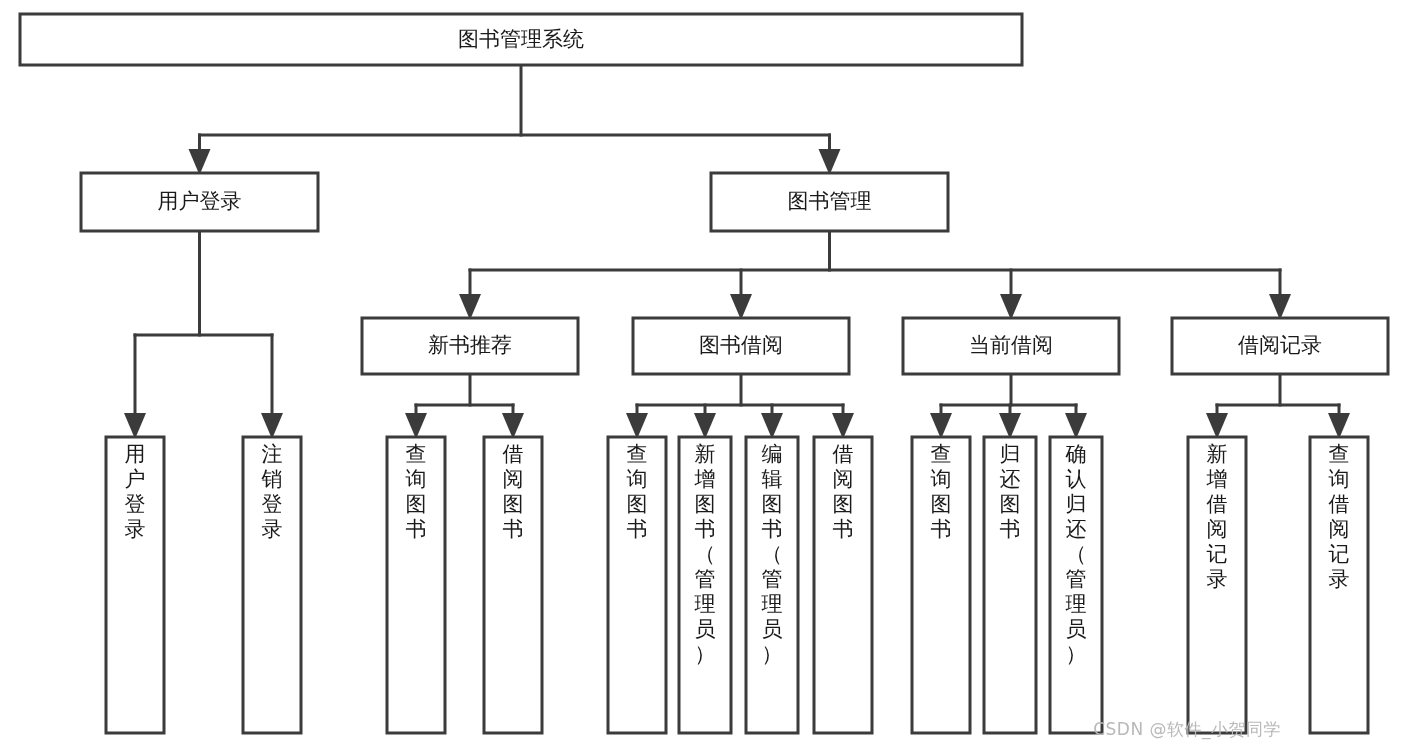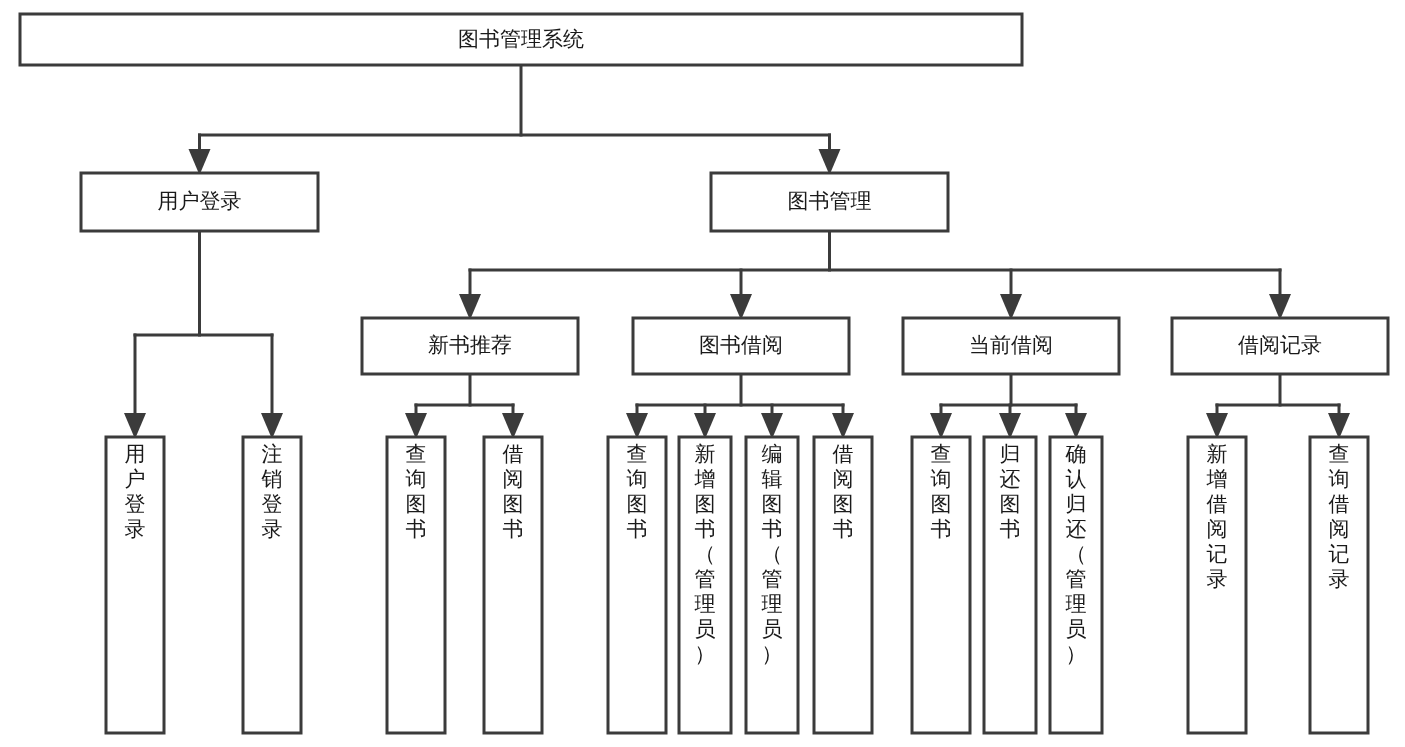--- a/index.html
+++ b/index.html
@@ -174,13 +174,14 @@
         <g>
           <rect class="node-rect" x="1188" y="437" width="58" height="296"></rect>
           <text class="node-label" x="1217" y="455" dominant-baseline="hanging" text-anchor="middle" style="writing-mode:horizontal-tb;"><tspan x="1217" dy="0">新</tspan><tspan x="1217" dy="25">增</tspan><tspan x="1217" dy="25">借</tspan><tspan x="1217" dy="25">阅</tspan><tspan x="1217" dy="25">记</tspan><tspan x="1217" dy="25">录</tspan></text>
         </g>
         <g>
           <rect class="node-rect" x="1310" y="437" width="58" height="296"></rect>
           <text class="node-label" x="1339" y="455" dominant-baseline="hanging" text-anchor="middle" style="writing-mode:horizontal-tb;"><tspan x="1339" dy="0">查</tspan><tspan x="1339" dy="25">询</tspan><tspan x="1339" dy="25">借</tspan><tspan x="1339" dy="25">阅</tspan><tspan x="1339" dy="25">记</tspan><tspan x="1339" dy="25">录</tspan></text>
         </g>
       </g>
   </svg>
+  <div class="watermark">CSDN @软件_小贺同学</div>
 </div>
 
 </body></html>

